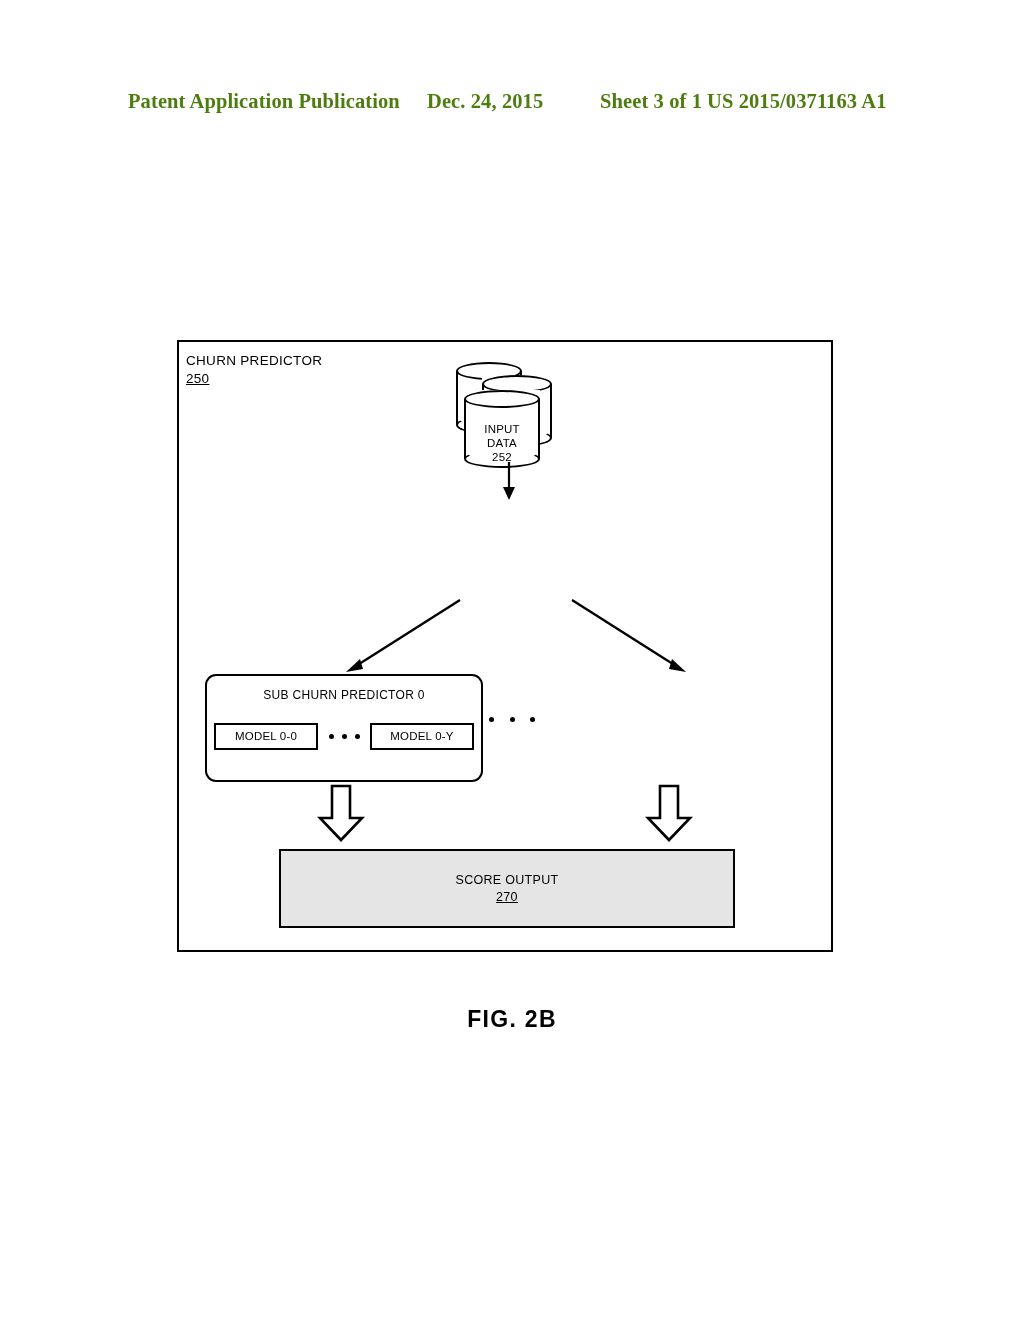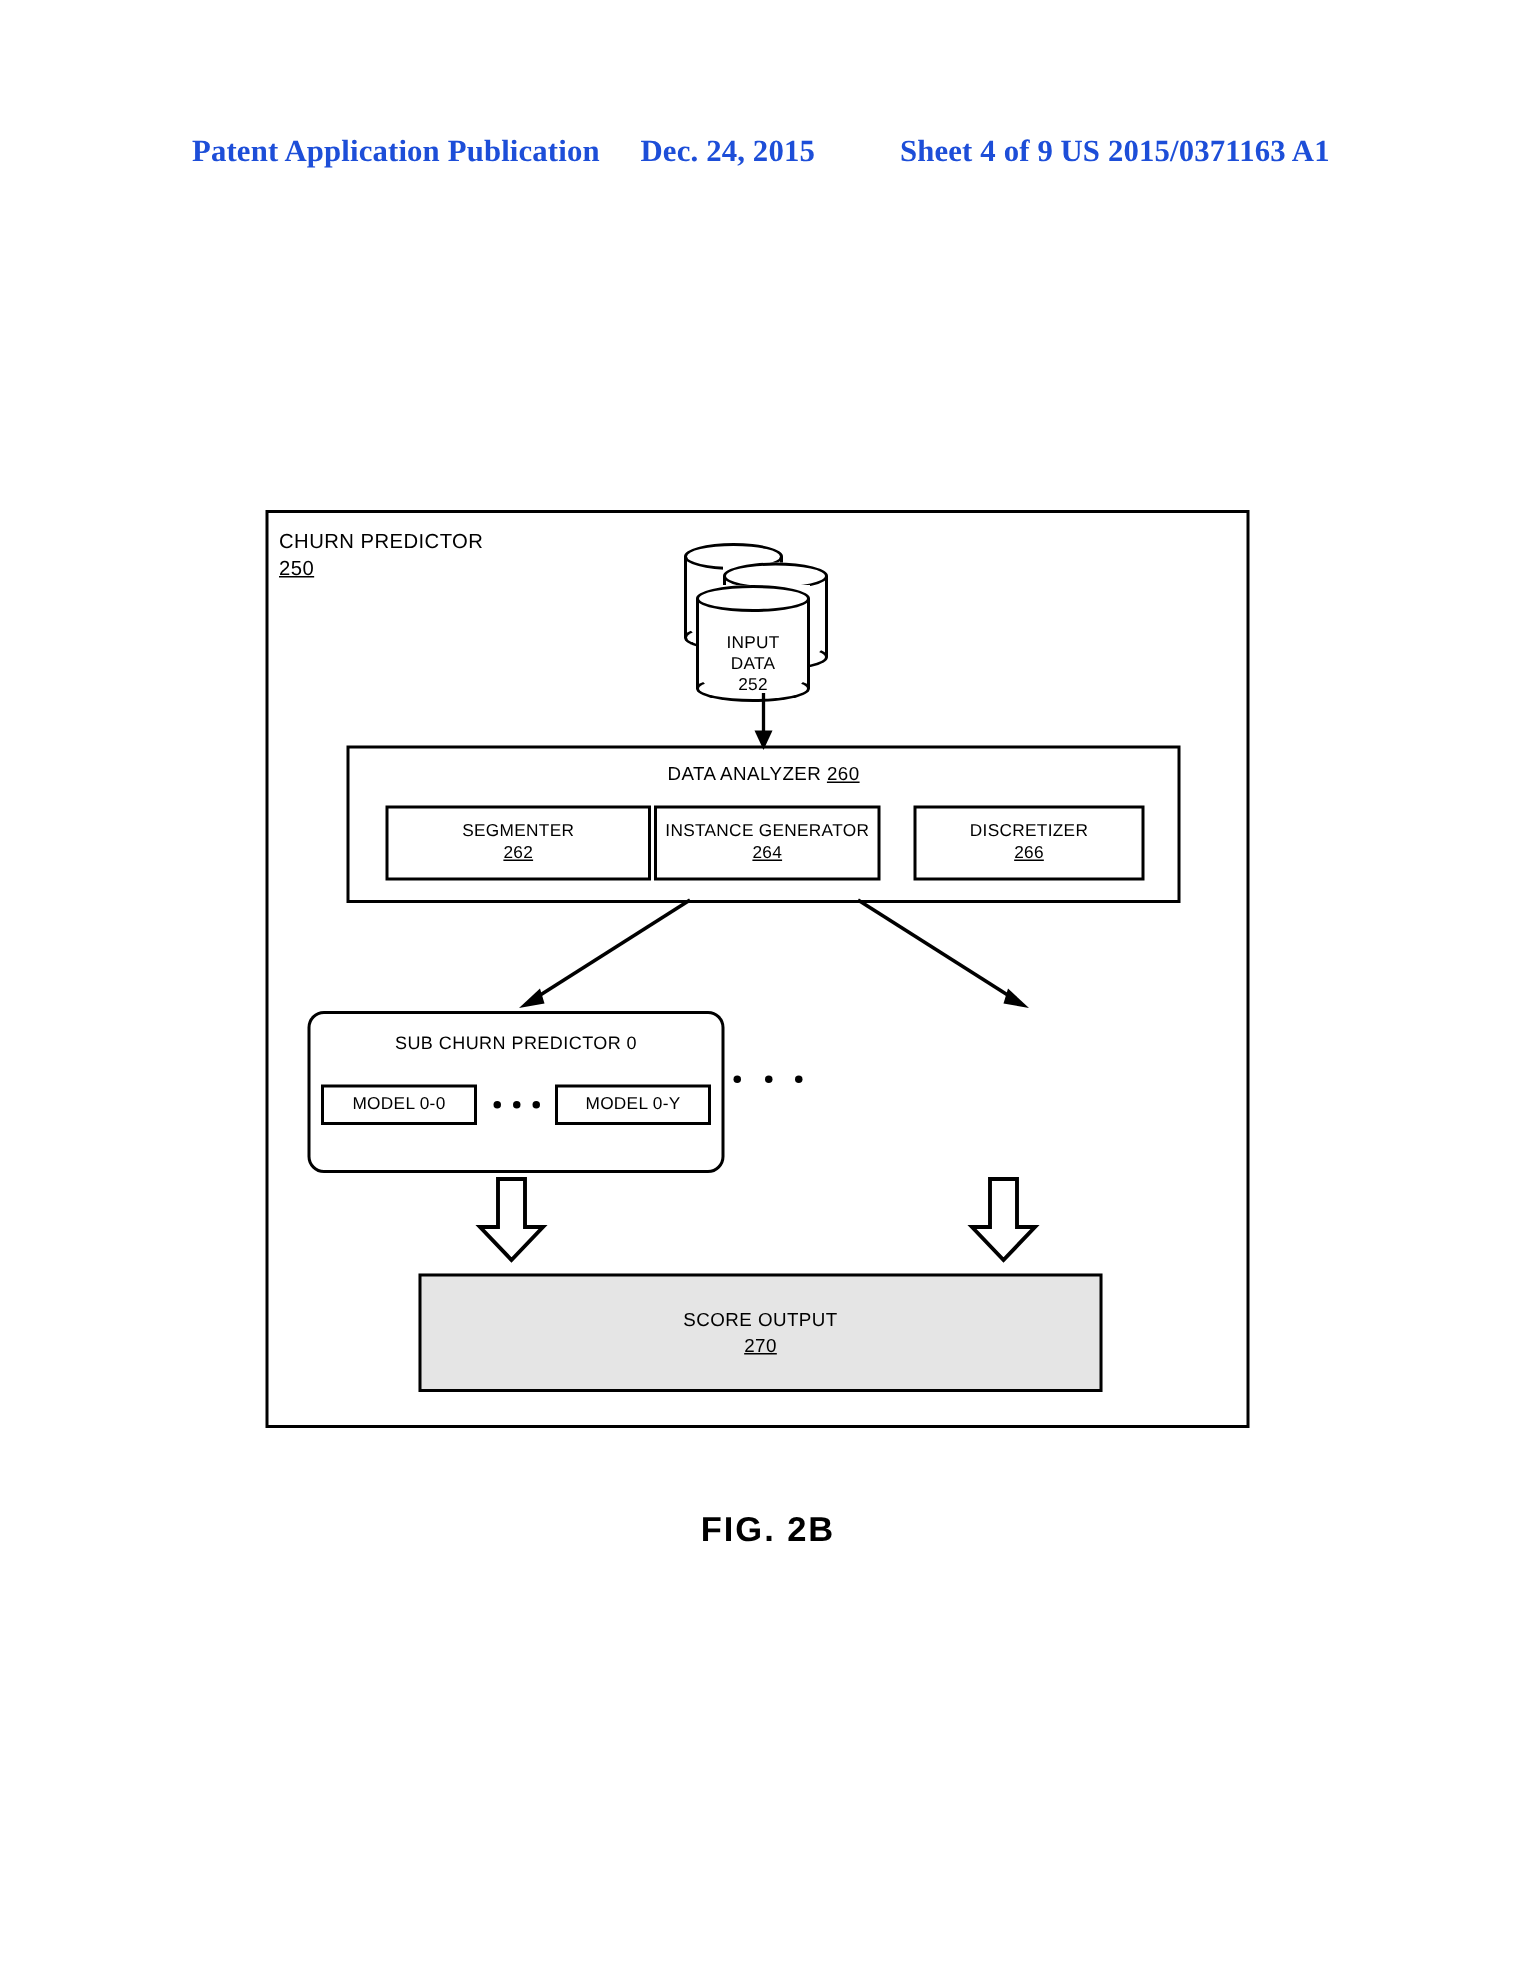--- a/index.html
+++ b/index.html
@@ -23,21 +23,21 @@
     left: 0;
     top: 84px;
     width: 1024px;
     height: 34px;
     display: flex;
     align-items: center;
     font-family: "Liberation Serif", serif;
     font-weight: bold;
     font-size: 20.5px;
     letter-spacing: 0.1px;
-    color: #1d4ed8;
+    color: #4d7c0f;
   }
   .hdr-pub {
     position: absolute;
     left: 128px;
   }
   .hdr-date {
     position: absolute;
     left: 427px;
   }
   .hdr-sheet {
@@ -302,21 +302,21 @@
   }
 
   svg { overflow: visible; }
 </style>
 </head>
 <body>
 
 <div class="page-header">
   <span class="hdr-pub">Patent Application Publication</span>
   <span class="hdr-date">Dec. 24, 2015</span>
-  <span class="hdr-sheet">Sheet 4 of 9</span>
+  <span class="hdr-sheet">Sheet 3 of 1</span>
   <span class="hdr-num">US 2015/0371163 A1</span>
 </div>
 
 <div id="figure-area">
 
   <div class="outer-box"></div>
 
   <div class="outer-title">
     <span>CHURN PREDICTOR</span>
     <span class="ref">250</span>
@@ -343,41 +343,20 @@
       <div>DATA</div>
       <div class="ref">252</div>
     </div>
   </div>
 
   <svg class="thin-arrow" style="left:494px; top:462px;" width="30" height="40">
     <line x1="15" y1="0" x2="15" y2="30" stroke="#000" stroke-width="2.2"></line>
     <polygon points="15,38 9,25 21,25" fill="#000"></polygon>
   </svg>
 
-  <div class="analyzer-box">
-    <div class="analyzer-title">
-      <span>DATA ANALYZER</span>
-      <span class="ref">260</span>
-    </div>
-
-    <div class="analyzer-sub sub-segmenter">
-      <span>SEGMENTER</span>
-      <span class="ref">262</span>
-    </div>
-
-    <div class="analyzer-sub sub-instance">
-      <span>INSTANCE GENERATOR</span>
-      <span class="ref">264</span>
-    </div>
-
-    <div class="analyzer-sub sub-discrete">
-      <span>DISCRETIZER</span>
-      <span class="ref">266</span>
-    </div>
-  </div>
 
   <svg style="position:absolute; left:330px; top:598px;" width="372" height="80">
 
     <line x1="130" y1="2" x2="26" y2="68" stroke="#000" stroke-width="2.4"></line>
     <polygon points="16,74 30,61 33,71" fill="#000"></polygon>
 
     <line x1="242" y1="2" x2="346" y2="68" stroke="#000" stroke-width="2.4"></line>
     <polygon points="356,74 342,61 339,71" fill="#000"></polygon>
   </svg>
 

